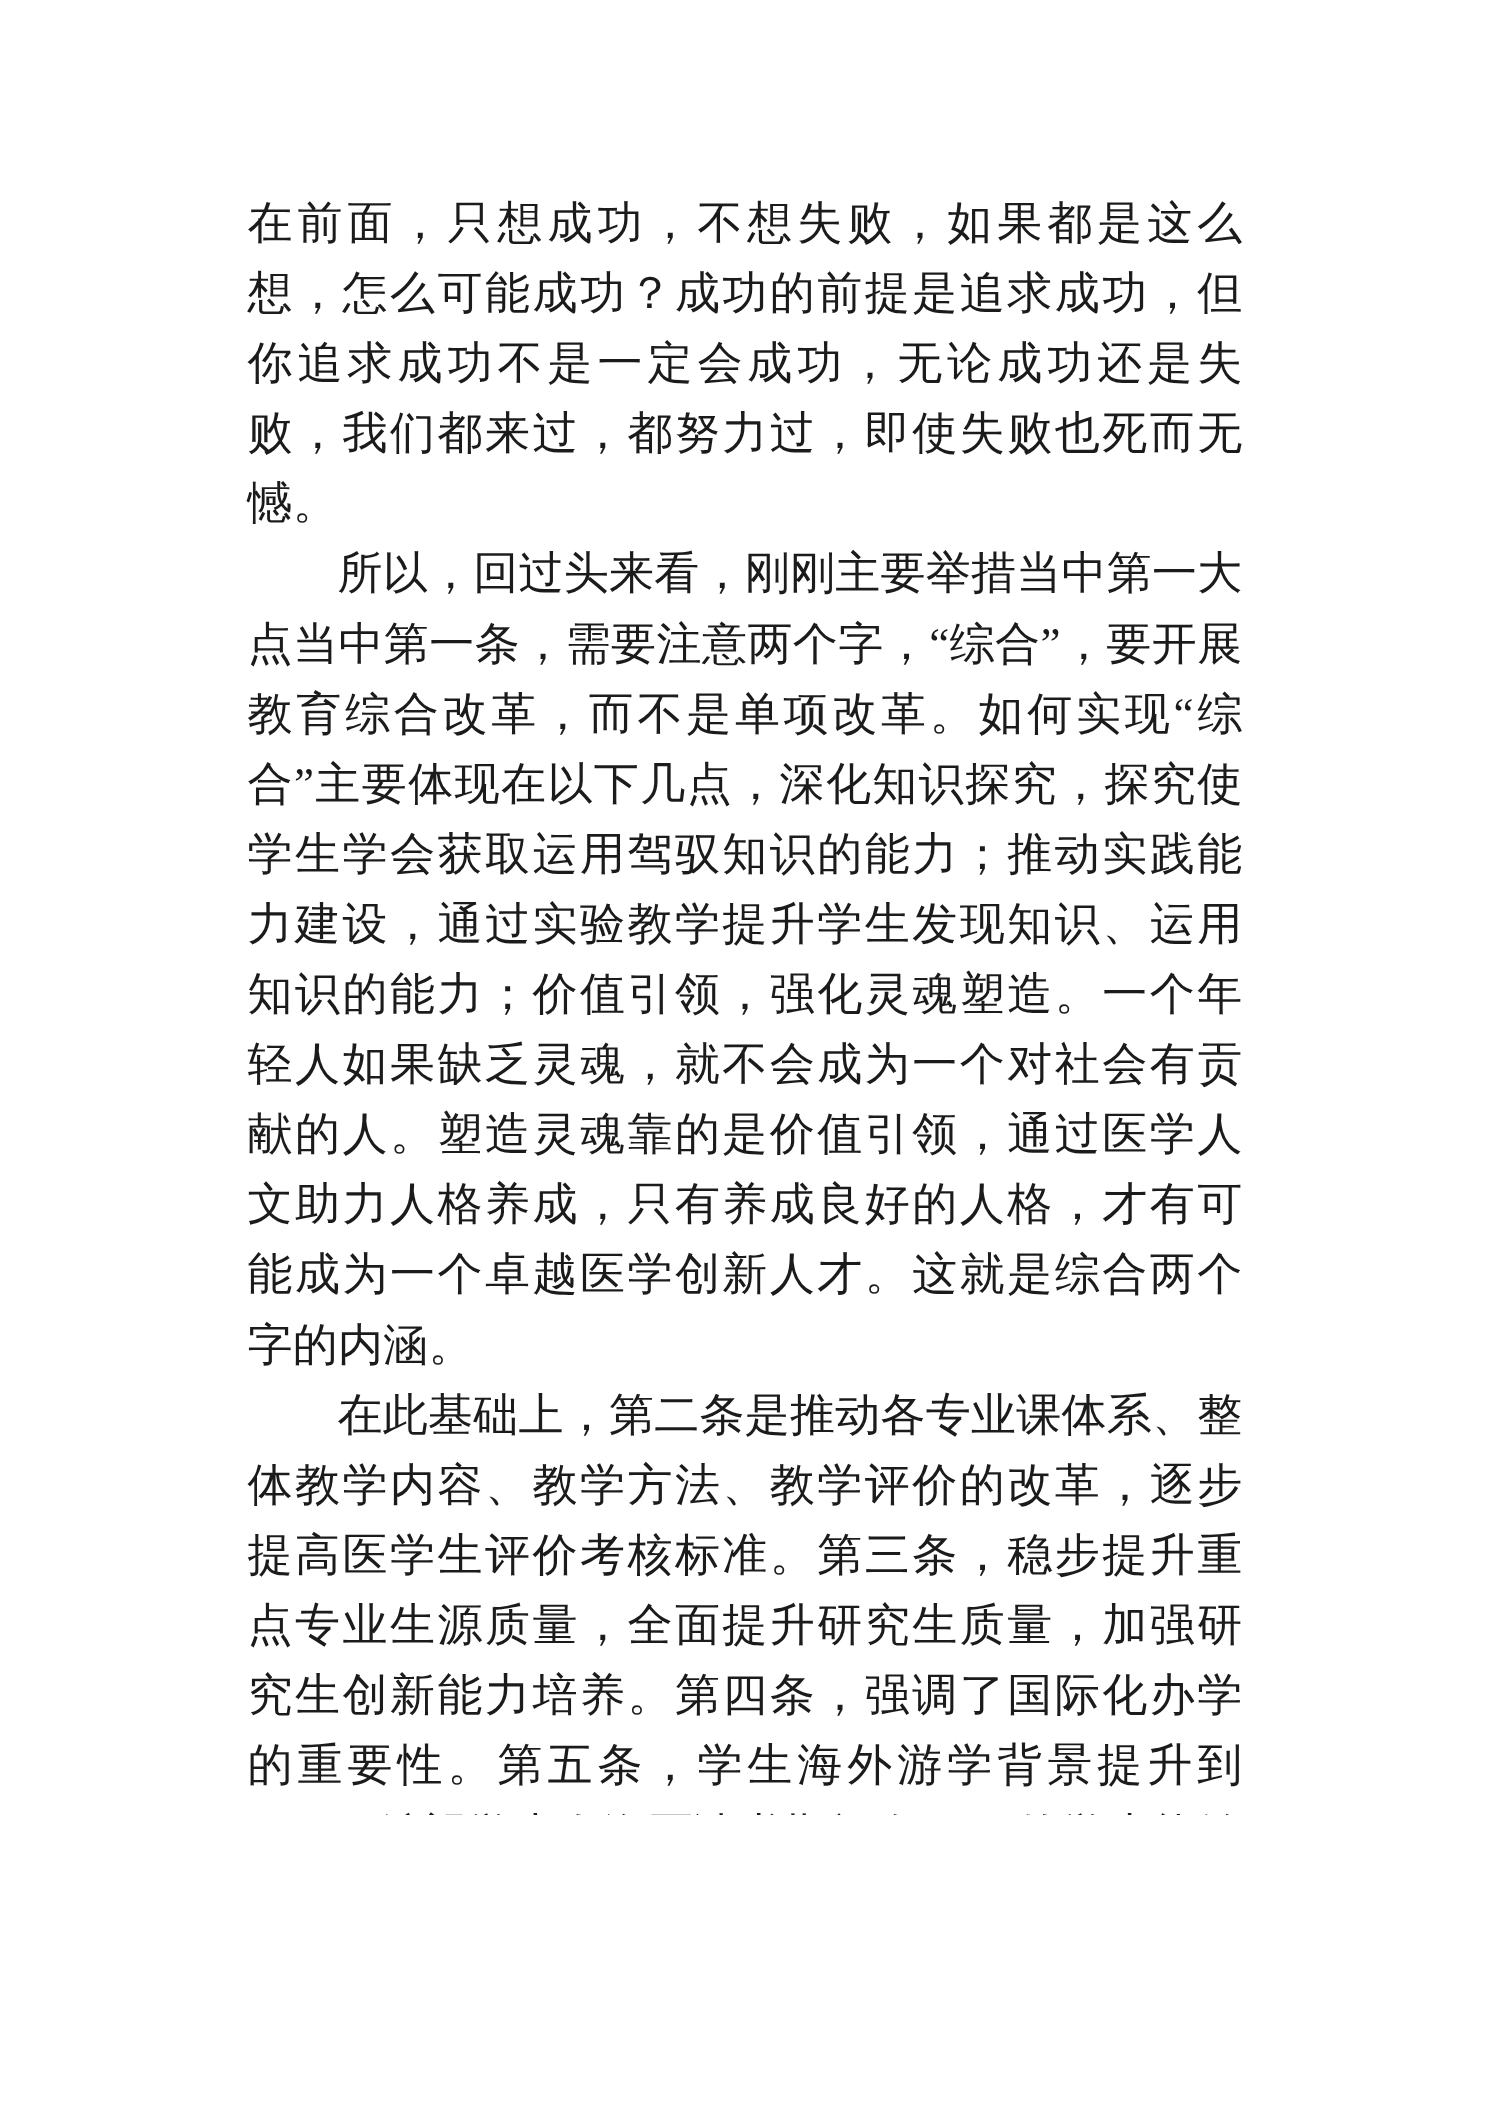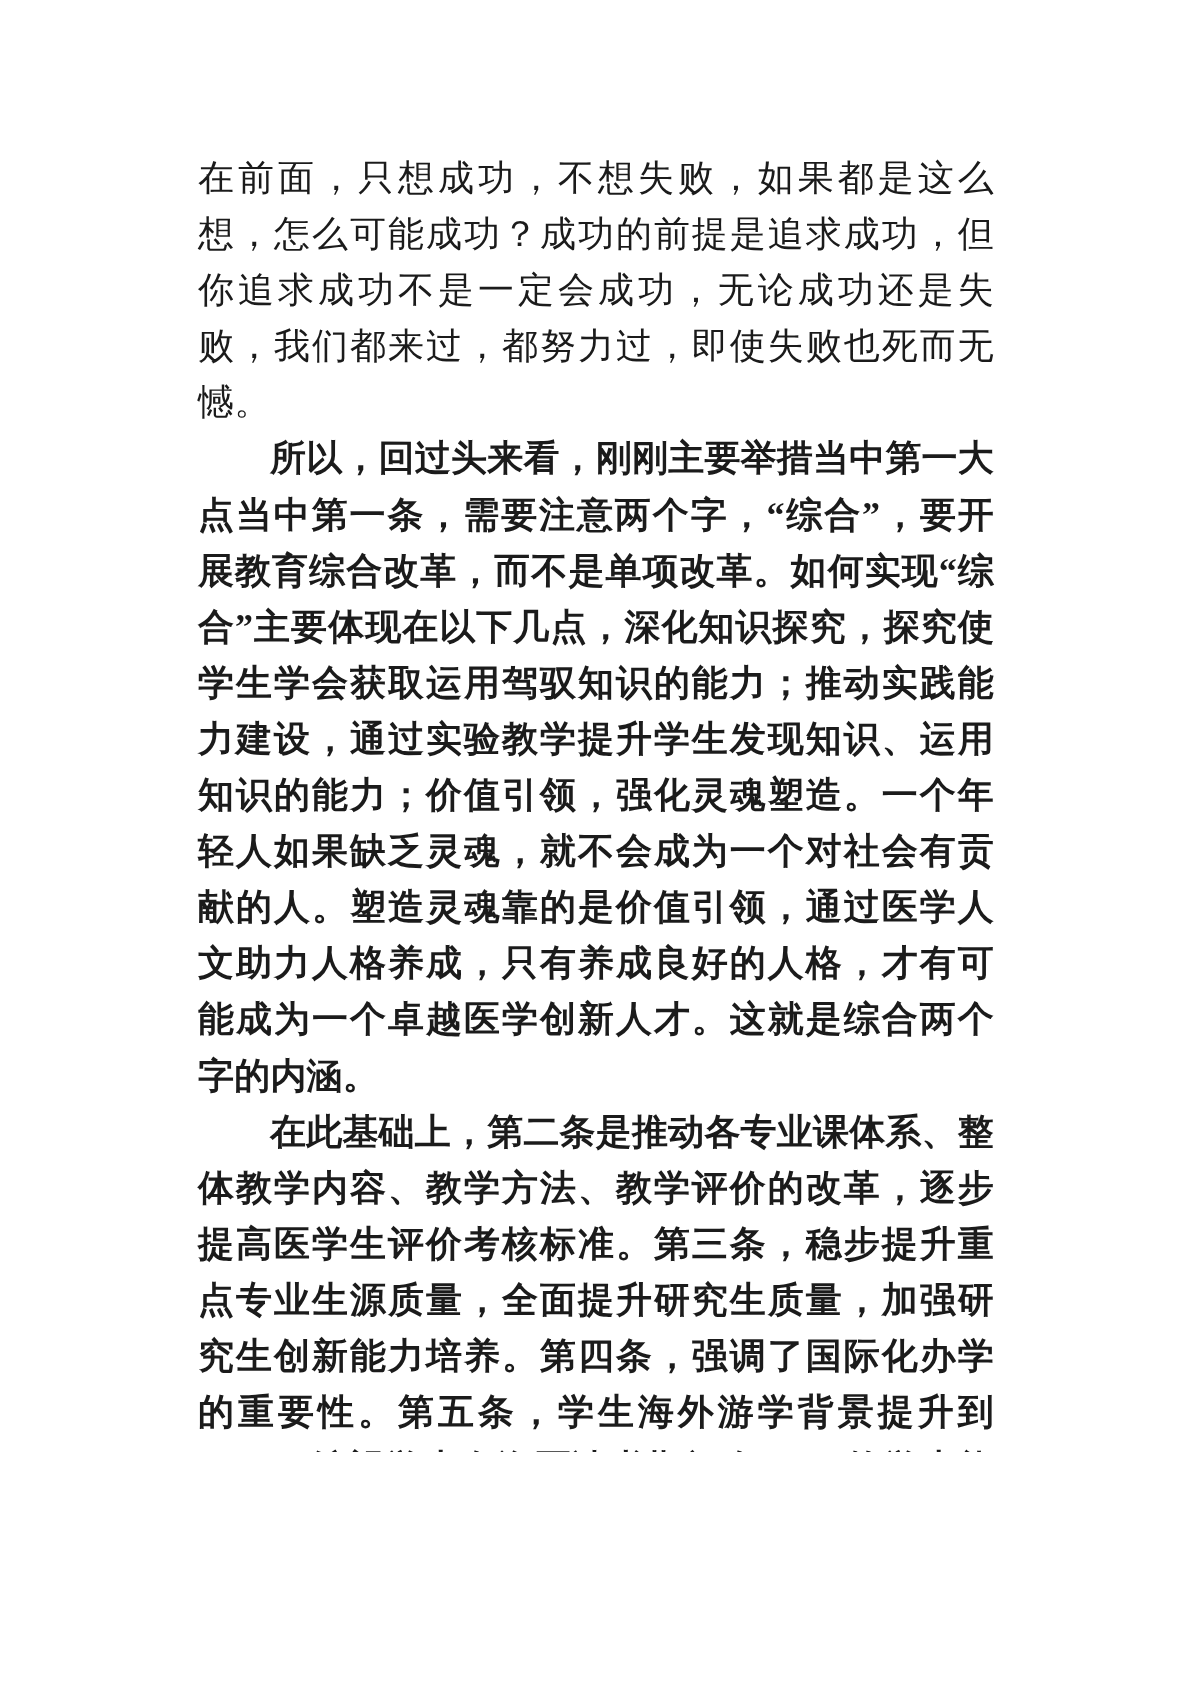--- a/index.html
+++ b/index.html
@@ -27,21 +27,20 @@
     font-weight: 400;
   }
   .text-block p {
     margin: 0;
     padding: 0;
     text-align: justify;
     text-justify: inter-ideograph;
   }
   .text-block p.indent {
     text-indent: 2em;
-    font-weight: bold;
   }
   .page-number {
     position: absolute;
     left: 180px;
     top: 1548px;
     color: #2a2a2a;
     font-size: 30px;
     letter-spacing: 6px;
     font-family: "Liberation Serif", "DejaVu Serif", serif;
   }

